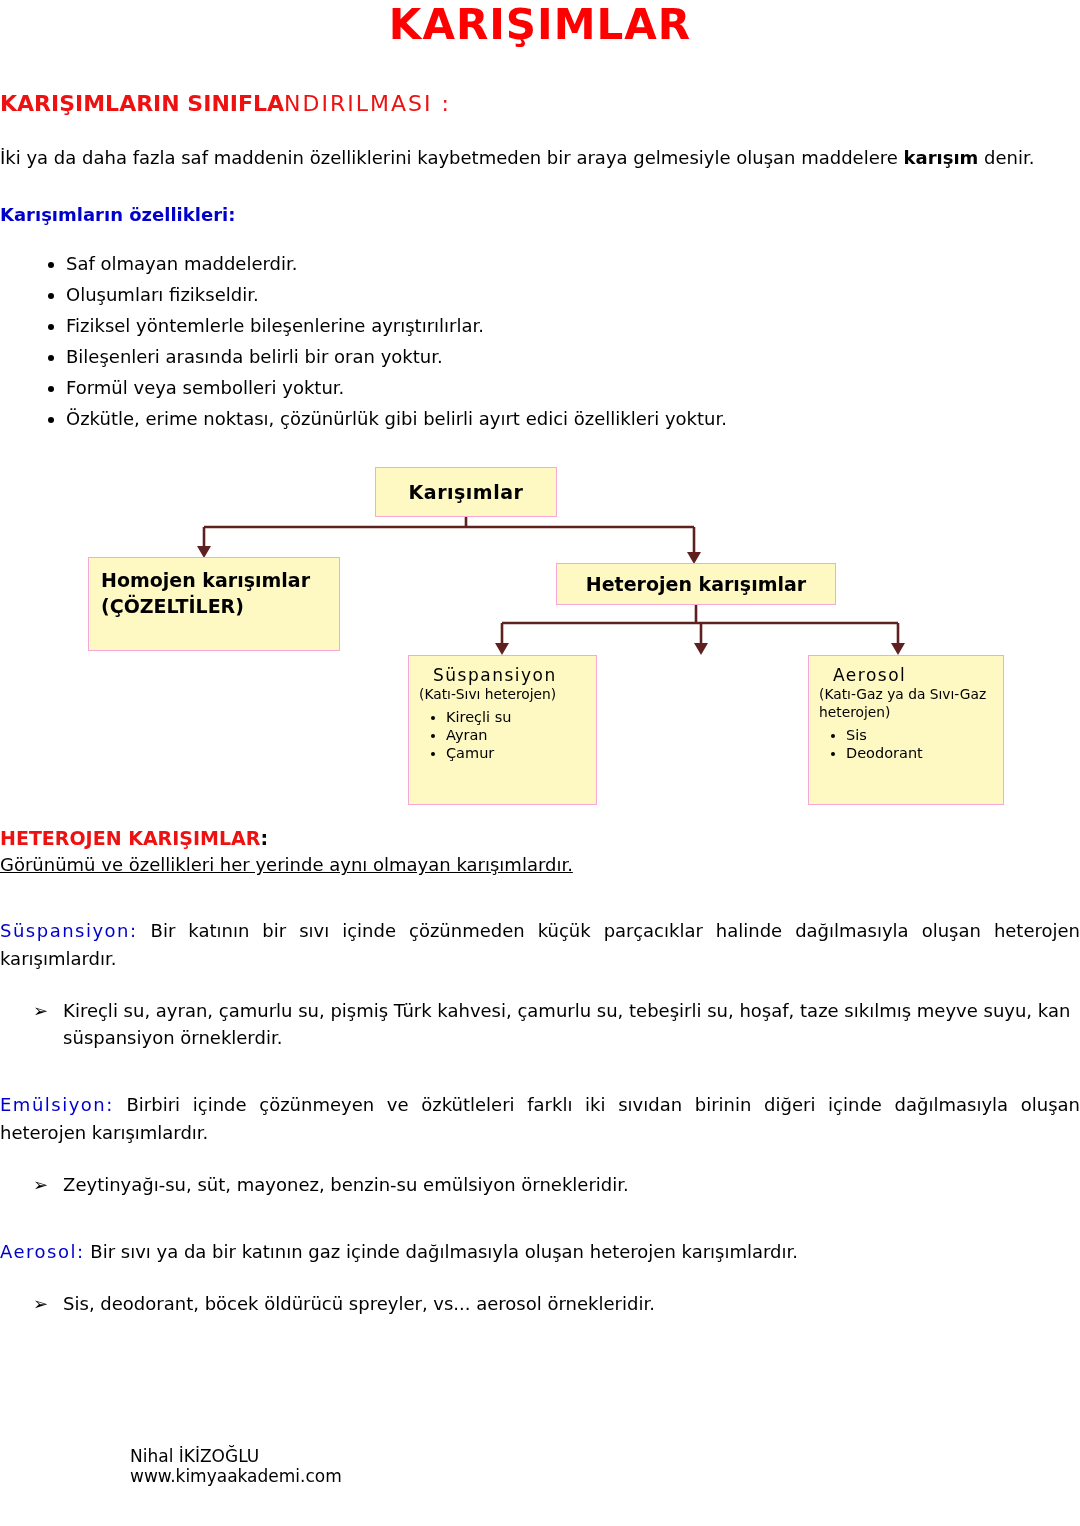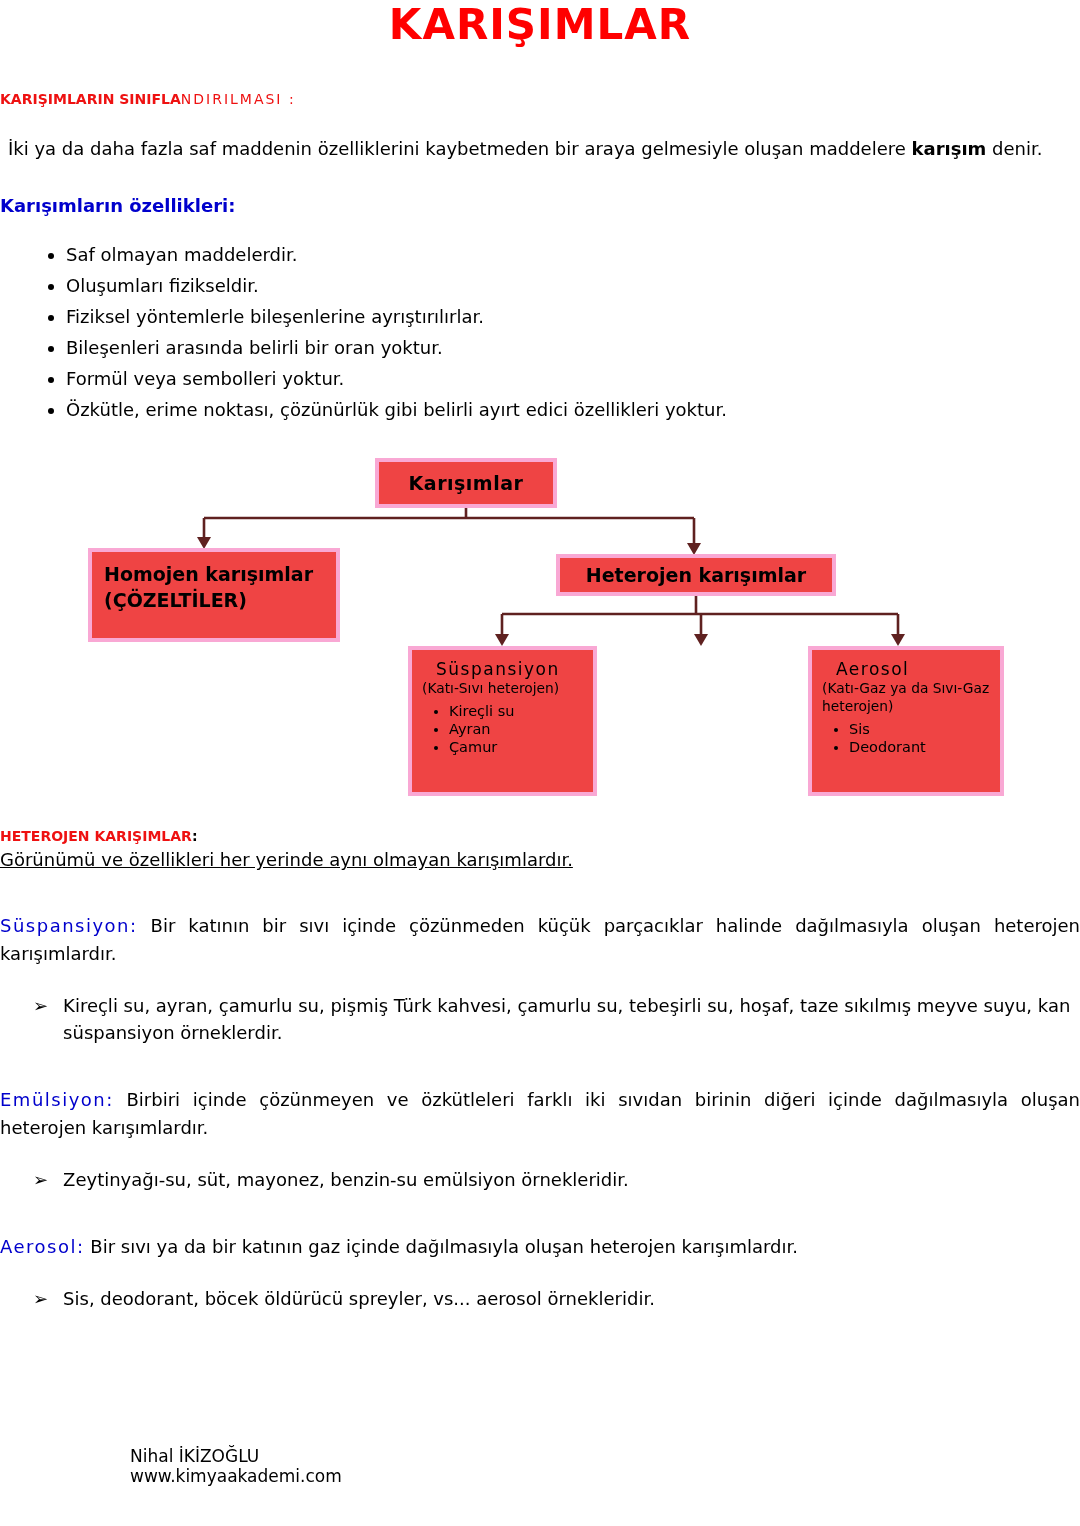--- a/index.html
+++ b/index.html
@@ -15,52 +15,52 @@
     font-family:"DejaVu Sans","Liberation Sans",sans-serif;
     display:flex;flex-direction:column;
     padding-bottom:40px;
   }
   .content{margin:0 130px;}
   .title{
     text-align:center;color:var(--title-red);
     font-size:42px;font-weight:bold;letter-spacing:1px;
     margin:0 0 42px 0;
   }
-  .class-heading{font-size:14px;margin:0 0 28px;}
+  .class-heading{font-size:22px;margin:0 0 28px;}
   .bold-red{color:var(--heading-red);font-weight:bold;}
   .red-ls{color:var(--heading-red);letter-spacing:2px;}
-  .para{font-size:18px;line-height:1.55;text-align:justify;margin:0 8px 28px;}
+  .para{font-size:18px;line-height:1.55;text-align:justify;margin:0 0 28px;}
   .blue-heading{color:var(--blue);font-weight:bold;font-size:18px;margin:4px 0 26px;}
   ul.props{margin:0 0 28px;padding-left:66px;font-size:18px;}
   ul.props li{margin-bottom:5px;line-height:1.45;}
 
   
   .diagram{position:relative;height:342px;margin:0 0 20px;}
   .connectors{position:absolute;left:0;top:0;pointer-events:none;}
   .connectors line{stroke:var(--arrow);stroke-width:2.6;}
   .connectors polygon{fill:var(--arrow);}
-  .dbox{position:absolute;border:4px solid #f9a8d4;background:#ef4444;}
+  .dbox{position:absolute;border:1px solid #f9a8d4;background:#fef9c3;}
   .root-box{left:375px;top:2px;width:182px;height:50px;
     font-weight:bold;font-size:19px;letter-spacing:.5px;
     display:flex;align-items:center;justify-content:center;}
   .homojen-box{left:88px;top:92px;width:252px;height:94px;
     font-weight:bold;font-size:19px;line-height:1.35;padding:10px 4px 0 12px;}
   .heterojen-box{left:556px;top:98px;width:280px;height:42px;
     font-weight:bold;font-size:19px;
     display:flex;align-items:center;justify-content:center;}
   .child-box{top:190px;height:150px;padding:9px 4px 0 10px;font-size:14.5px;}
   .child-0{left:408px;width:189px;}
   .child-1{left:612px;width:180px;}
   .child-2{left:808px;width:196px;}
   .child-title{font-size:17px;letter-spacing:1.5px;margin:0 14px 1px;}
   .child-sub{font-size:13.8px;line-height:1.3;}
   ul.child-list{margin:5px 0 0;padding-left:27px;}
   ul.child-list li{margin-bottom:2px;}
 
-  .het-heading{font-size:14px;margin:10px 0 5px;font-weight:bold;}
+  .het-heading{font-size:19px;margin:0 0 5px;font-weight:bold;}
   .het-heading .col{color:#000;}
   .het-desc{font-size:18px;margin:0 0 30px;text-decoration:underline;}
   .sec-para{font-size:18px;line-height:1.55;text-align:justify;margin:12px 0 24px;}
   .sec-label{color:var(--blue);letter-spacing:1.5px;}
   .example{display:flex;gap:15px;padding-left:33px;margin:0 0 28px;
     font-size:18px;line-height:1.5;}
   .example .marker{flex:0 0 auto;}
   .footer{margin-top:auto;display:flex;justify-content:space-between;
     font-size:17px;padding:0 130px;flex-direction:column;}
 </style>

